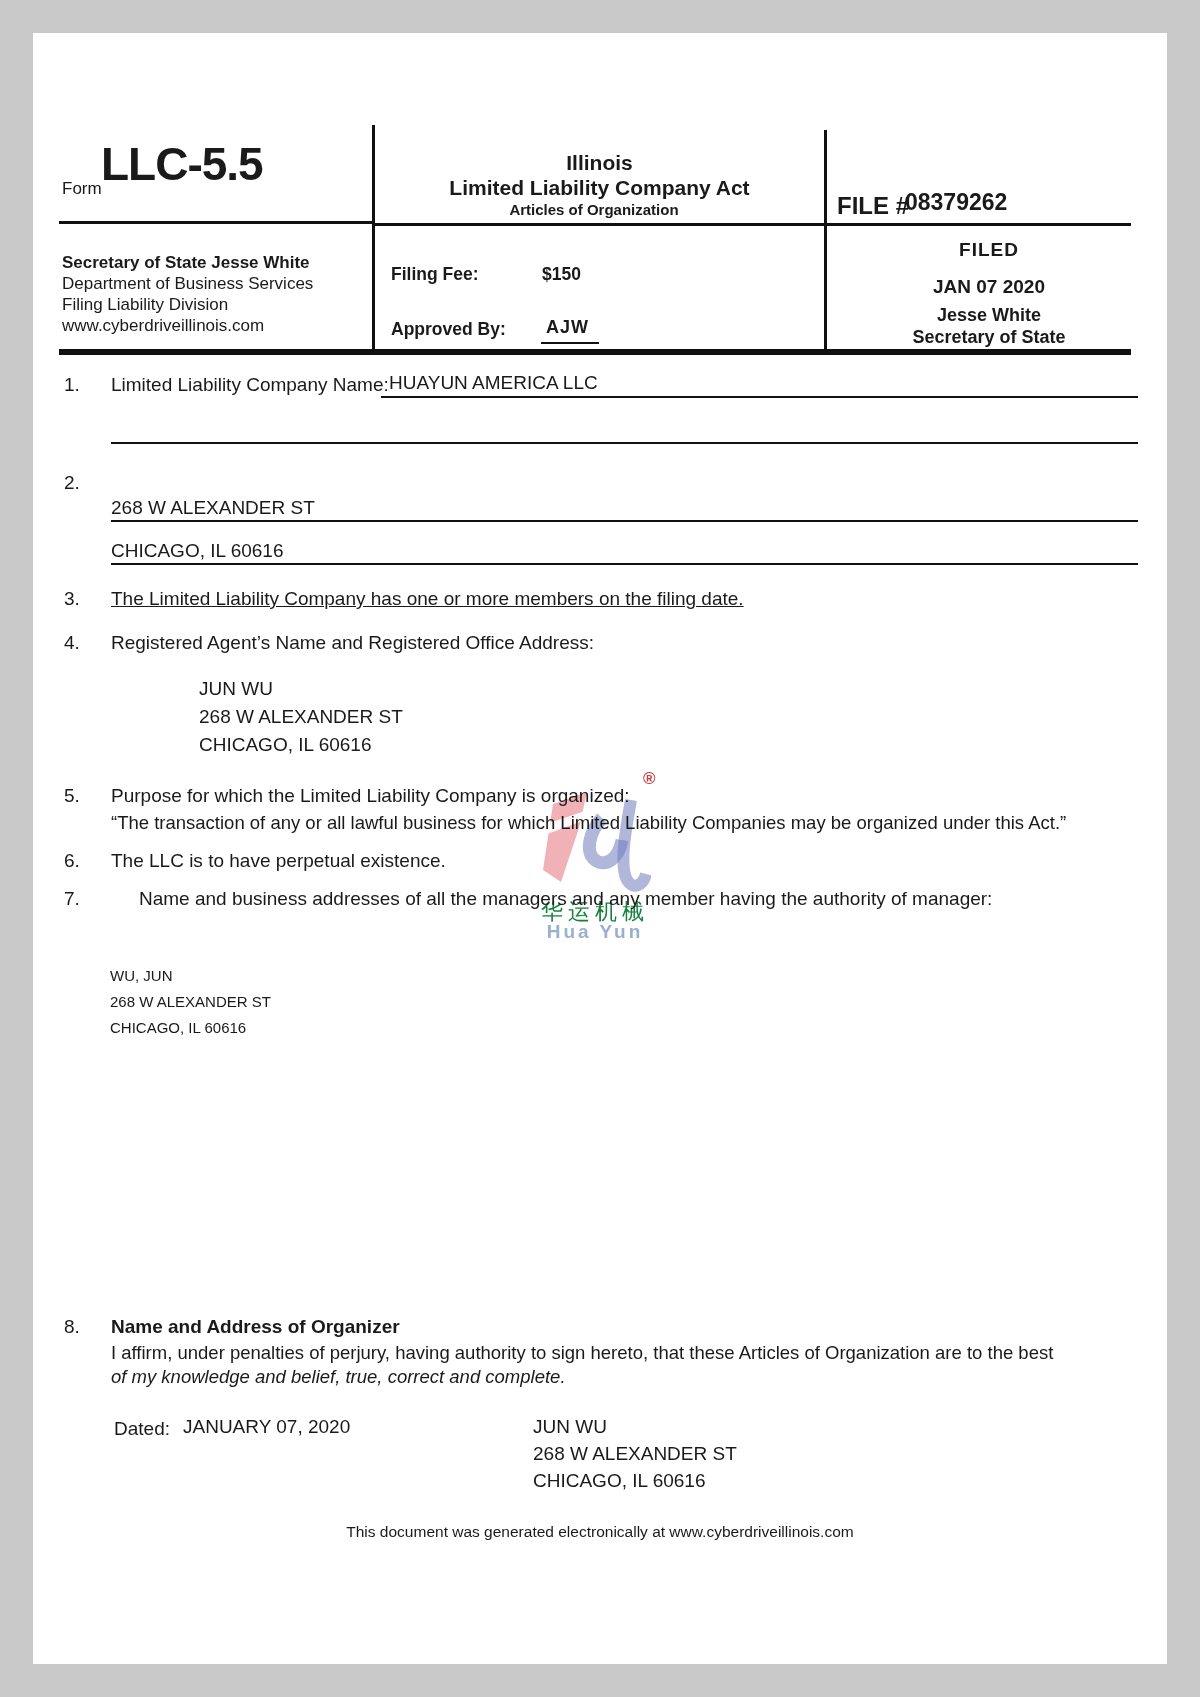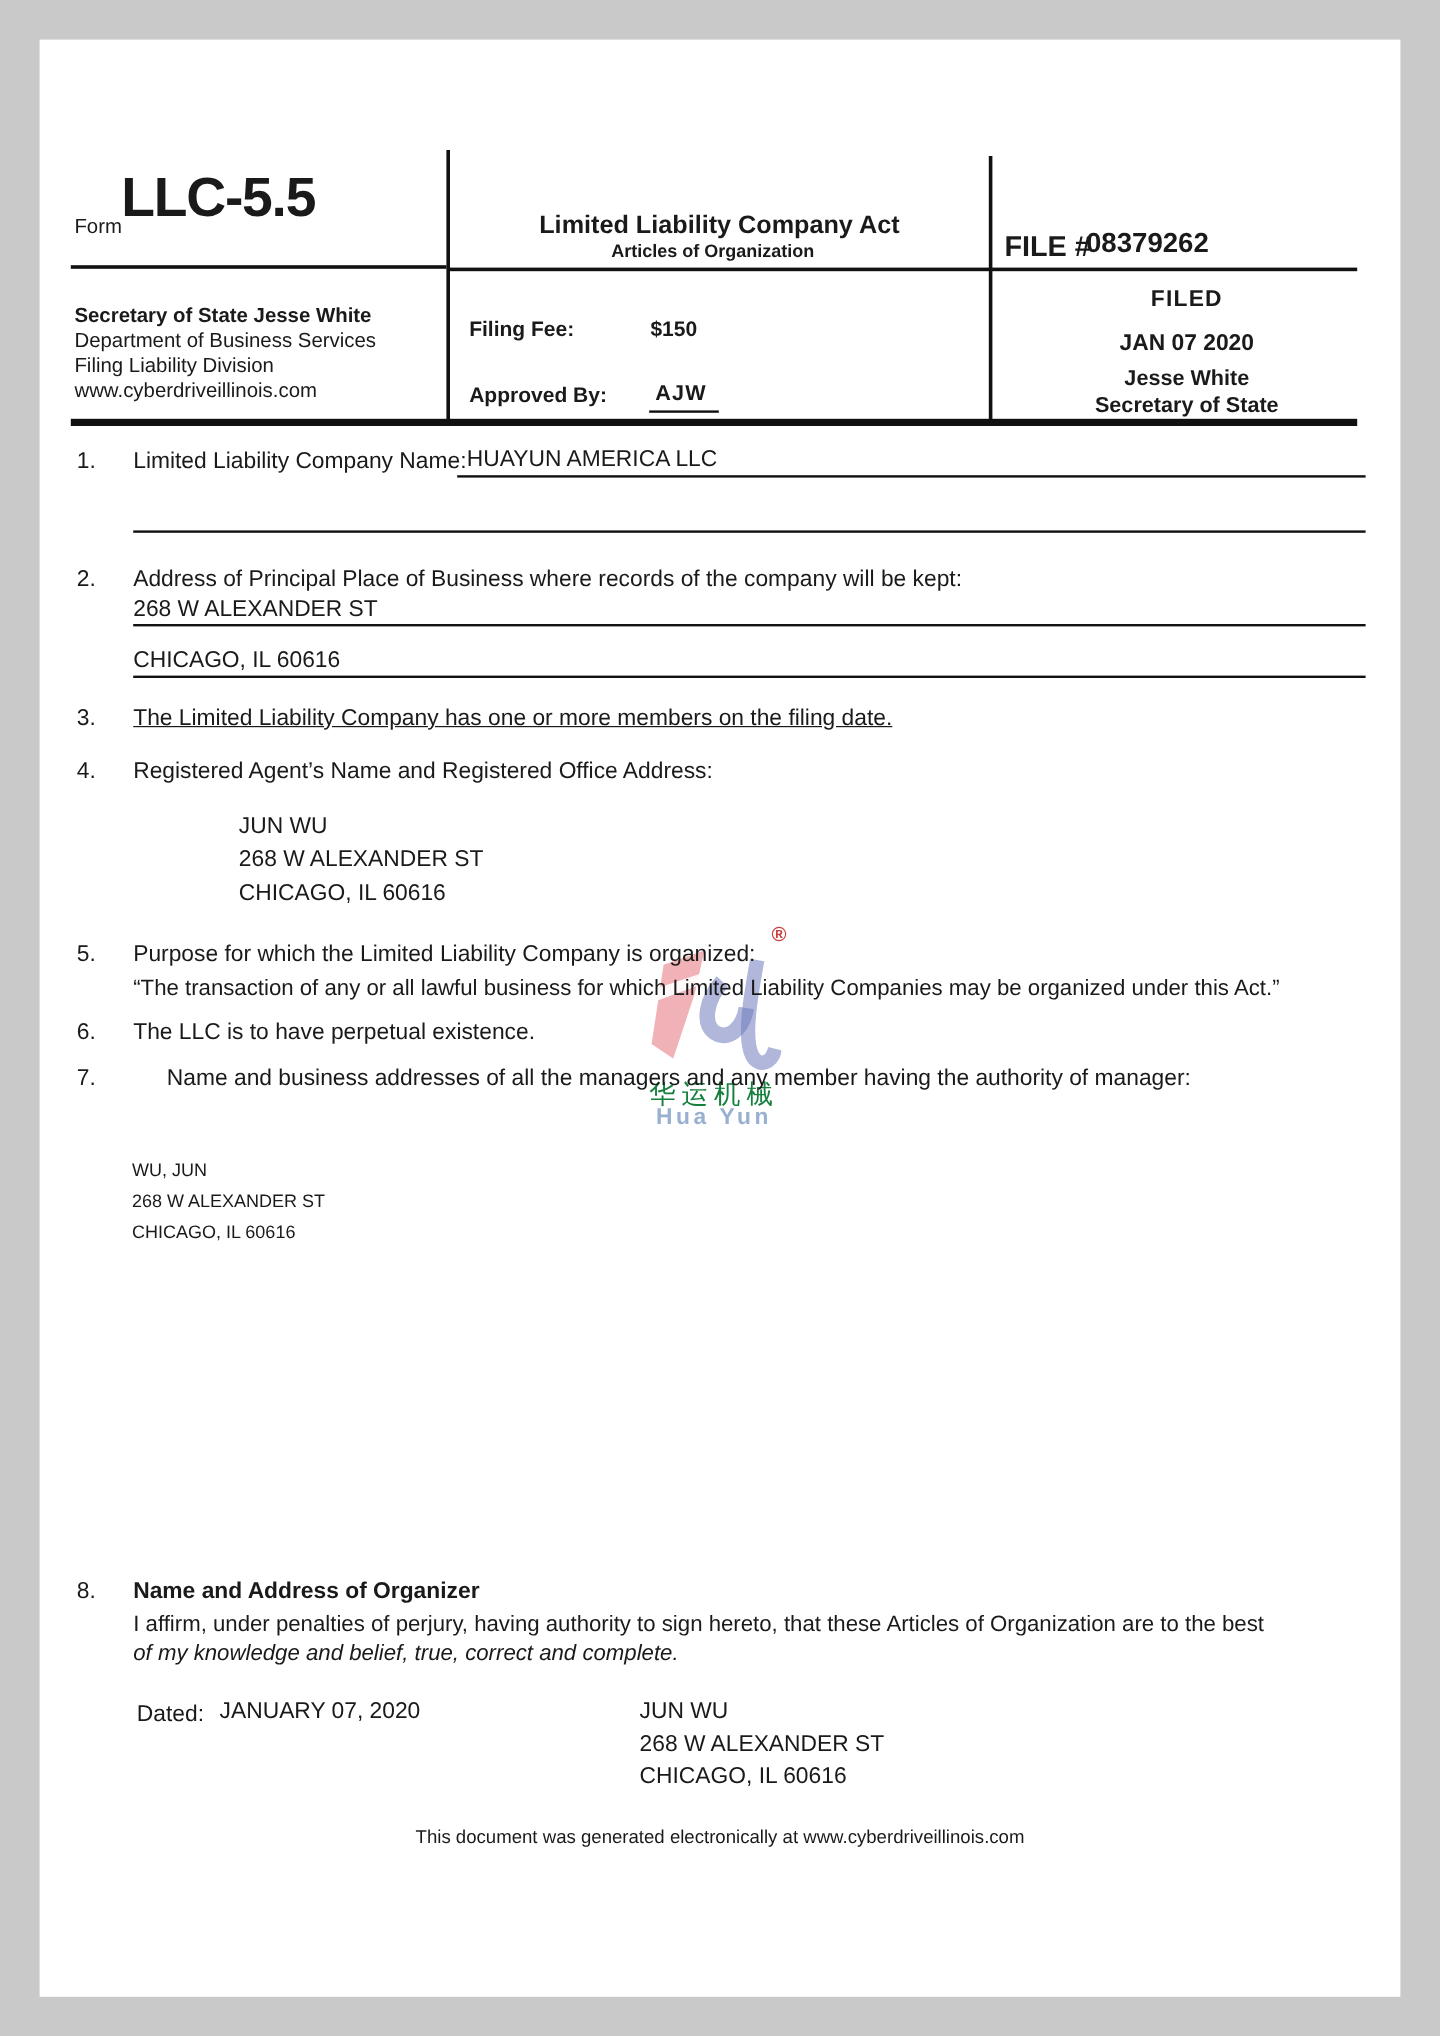--- a/index.html
+++ b/index.html
@@ -45,20 +45,21 @@
   <div class="rule" style="left:342px;top:190px;width:756px;height:3px;"></div>
   <div class="rule" style="left:26px;top:316px;width:1072px;height:6px;"></div>
 
   <div class="abs fs17" style="left:29px;top:146px;">Form</div>
   <div class="abs b" style="left:68px;top:104px;font-size:46px;letter-spacing:-1px;">LLC-5.5</div>
   <div class="abs fs17 b" style="left:29px;top:220px;">Secretary of State Jesse White</div>
   <div class="abs fs17" style="left:29px;top:241px;">Department of Business Services</div>
   <div class="abs fs17" style="left:29px;top:262px;">Filing Liability Division</div>
   <div class="abs fs17" style="left:29px;top:283px;">www.cyberdriveillinois.com</div>
 
+  <div class="abs ctr b" style="left:342px;top:118px;width:449px;font-size:21px;">Illinois</div>
   <div class="abs ctr b" style="left:342px;top:143px;width:449px;font-size:21px;">Limited Liability Company Act</div>
   <div class="abs ctr b" style="left:342px;top:168px;width:438px;font-size:15px;">Articles of Organization</div>
   <div class="abs b" style="left:358px;top:231px;font-size:17.5px;">Filing Fee:</div>
   <div class="abs b" style="left:509px;top:231px;font-size:17.5px;">$150</div>
   <div class="abs b" style="left:358px;top:286px;font-size:17.5px;">Approved By:</div>
   <div class="abs b" style="left:513px;top:284px;font-size:18px;letter-spacing:1px;">AJW</div>
   <div class="rule" style="left:508px;top:309px;width:58px;height:2px;"></div>
 
   <div class="abs b" style="left:804px;top:159px;font-size:24px;">FILE #</div>
   <div class="abs b" style="left:872px;top:156px;font-size:23px;">08379262</div>
@@ -67,21 +68,20 @@
   <div class="abs ctr b" style="left:801px;top:272px;width:310px;font-size:18px;">Jesse White</div>
   <div class="abs ctr b" style="left:801px;top:294px;width:310px;font-size:18px;">Secretary of State</div>
 
   <div class="abs body-t" style="left:31px;top:341px;">1.</div>
   <div class="abs body-t" style="left:78px;top:341px;">Limited Liability Company Name:</div>
   <div class="abs body-t" style="left:356px;top:339px;">HUAYUN AMERICA LLC</div>
   <div class="rule" style="left:348px;top:363px;width:757px;height:2px;"></div>
   <div class="rule" style="left:78px;top:409px;width:1027px;height:2px;"></div>
 
   <div class="abs body-t" style="left:31px;top:439px;">2.</div>
-  <div class="abs body-t" style="left:78px;top:439px;">Address of Principal Place of Business where records of the company will be kept:</div>
   <div class="abs body-t" style="left:78px;top:464px;">268 W ALEXANDER ST</div>
   <div class="rule" style="left:78px;top:487px;width:1027px;height:2px;"></div>
   <div class="abs body-t" style="left:78px;top:507px;">CHICAGO, IL 60616</div>
   <div class="rule" style="left:78px;top:530px;width:1027px;height:2px;"></div>
 
   <div class="abs body-t" style="left:31px;top:555px;">3.</div>
   <div class="abs body-t" style="left:78px;top:555px;text-decoration:underline;">The Limited Liability Company has one or more members on the filing date.</div>
 
   <div class="abs body-t" style="left:31px;top:599px;">4.</div>
   <div class="abs body-t" style="left:78px;top:599px;">Registered Agent’s Name and Registered Office Address:</div>

